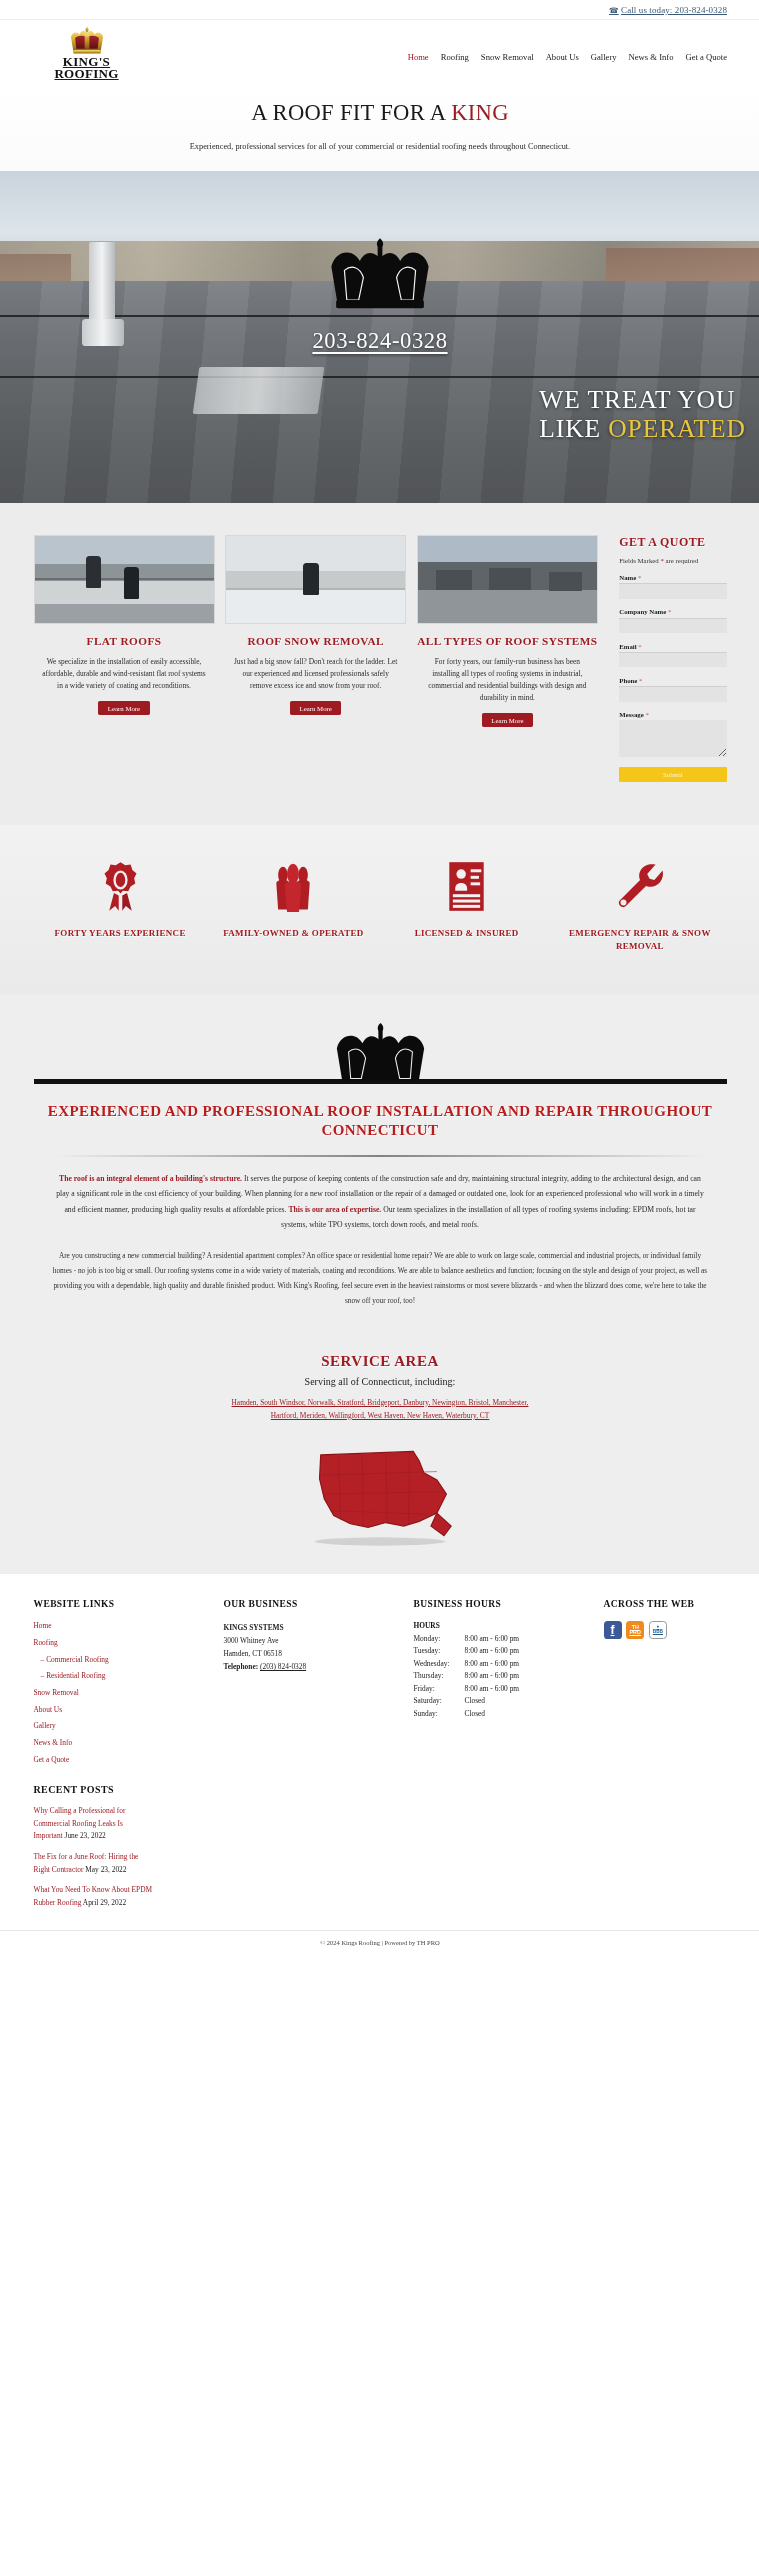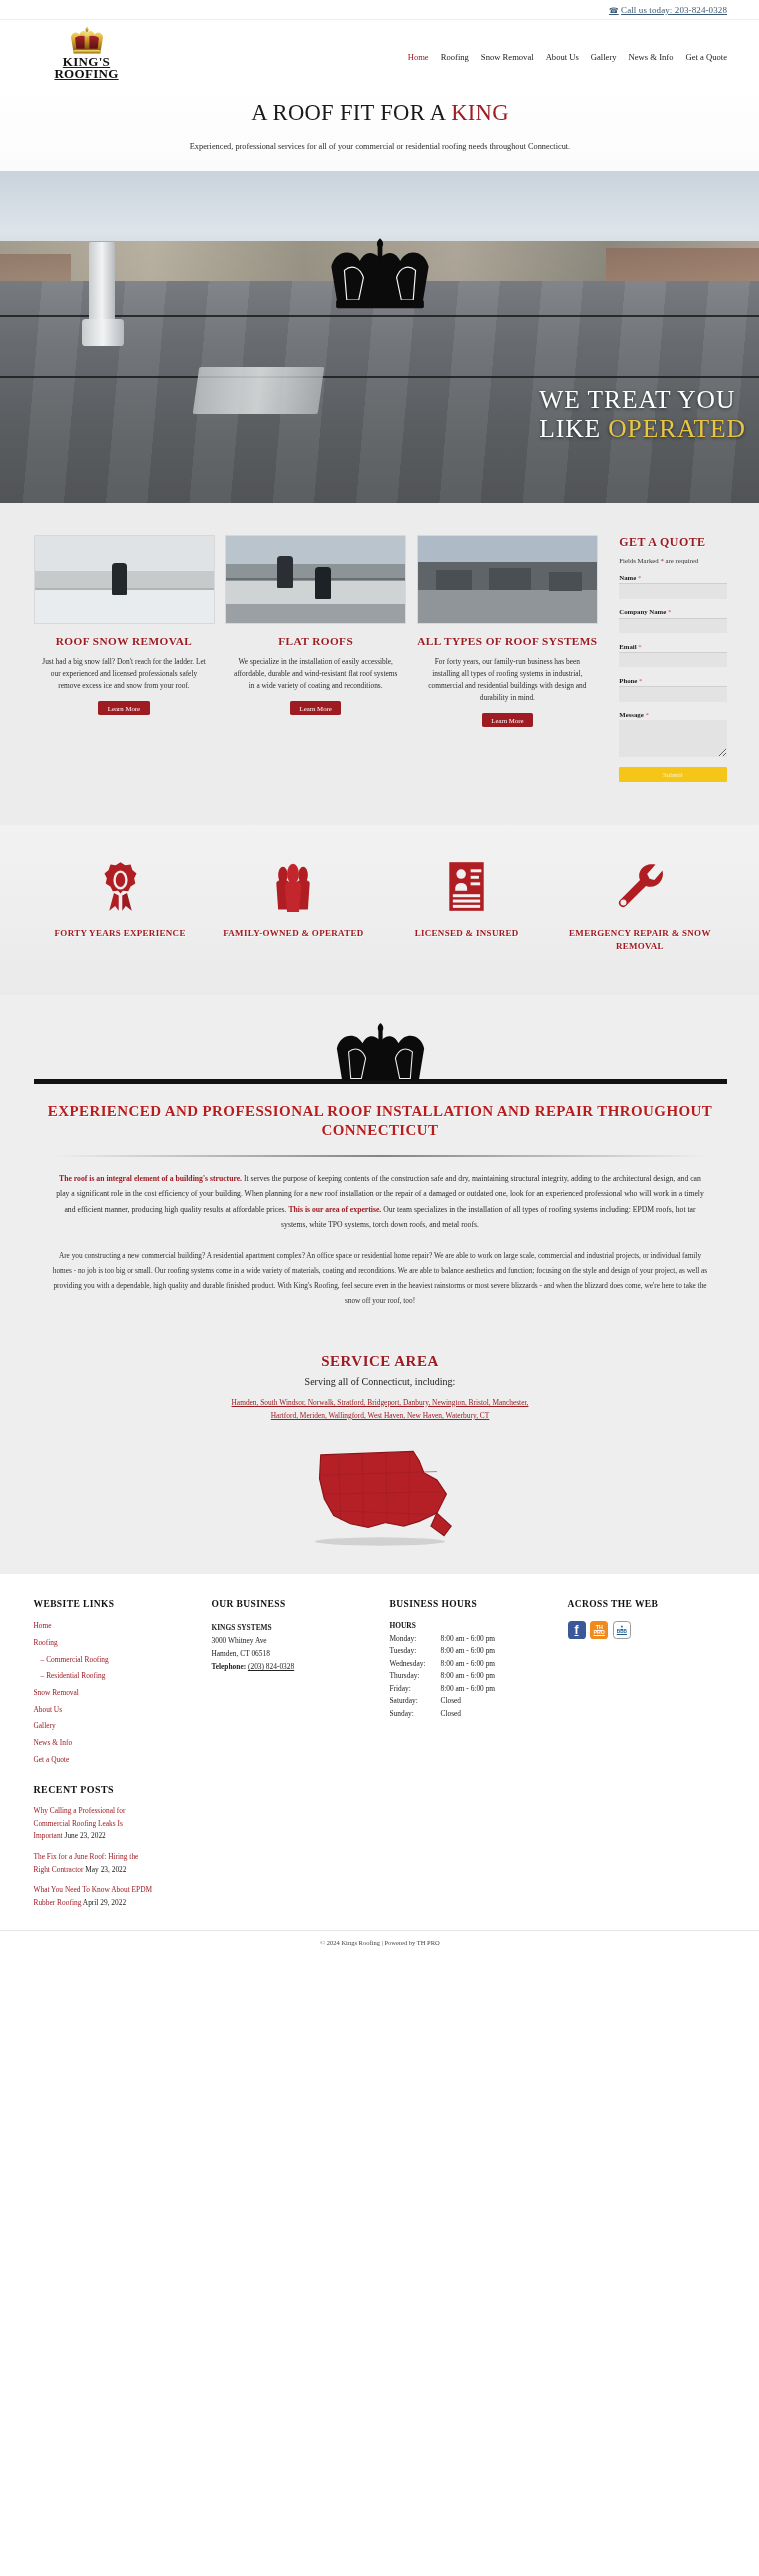--- a/index.html
+++ b/index.html
@@ -339,21 +339,21 @@
   .sa-sub { margin-top: 6px; font-size: 10px; color: #222; }
   .sa-towns { margin-top: 8.3px; font-size: 7.4px; line-height: 13px; }
   .sa-towns a { color: #9e1b22; text-decoration: underline; }
   .ct-map-wrap { margin-top: 15.4px; display: flex; justify-content: center; }
 
   
   .footer { background: #fff; padding: 25px 0 12px; }
   .footer-grid {
     display: grid;
     grid-template-columns: 172px 172px 172px 1fr;
-    gap: 0 6px;
+    gap: 0 18px;
   }
   .f-title {
     font-family: "Liberation Serif", serif;
     font-weight: bold;
     font-size: 9.5px;
     letter-spacing: 0.4px;
     color: #111;
     margin-bottom: 12px;
   }
   .f-link {
@@ -463,48 +463,51 @@
   <div class="hero-crown">
     <svg width="119" height="83" viewBox="0 0 200 140">
       <path d="M100 4 c-7 6 -7 14 0 18 c7 -4 7 -12 0 -18z" fill="#0b0b0b"></path>
       <rect x="96" y="18" width="8" height="22" fill="#0b0b0b"></rect>
       <path d="M18 52 C24 24 54 20 66 42 C74 26 88 24 100 38 C112 24 126 26 134 42 C146 20 176 24 182 52 L172 112 L28 112 Z" fill="#0b0b0b"></path>
       <path d="M40 58 C52 48 66 52 72 70 L64 108 L44 108 Z" fill="none" stroke="#f5f5f5" stroke-width="2"></path>
       <path d="M160 58 C148 48 134 52 128 70 L136 108 L156 108 Z" fill="none" stroke="#f5f5f5" stroke-width="2"></path>
       <rect x="26" y="108" width="148" height="14" rx="3" fill="#0b0b0b"></rect>
     </svg>
   </div>
+  <div class="hero-phone">
+    <a href="#">203-824-0328</a>
+  </div>
   <div class="hero-royal">
     <div>WE TREAT YOU</div>
     <div><span>LIKE </span><span class="gold">OPERATED</span></div>
   </div>
 </div>
 
 <div class="services-section">
   <div class="wrap">
     <div class="services-grid">
-
-      <div class="svc-card">
-        <div class="svc-photo p2">
-          <div class="rail" style="top:52px;background:#8b8f91"></div>
-            <div class="fig a" style="left:77px;top:27px;background:#23282b"></div>
-        </div>
-        <div class="svc-title">ROOF SNOW REMOVAL</div>
-        <div class="svc-body">Just had a big snow fall? Don't reach for the ladder. Let our experienced and licensed professionals safely remove excess ice and snow from your roof.</div>
-        <a href="#" class="learn-btn">Learn More</a>
-      </div>
 
       <div class="svc-card">
         <div class="svc-photo p1">
           <div class="rail"></div>
             <div class="fig a"></div>
             <div class="fig b"></div>
         </div>
         <div class="svc-title">FLAT ROOFS</div>
         <div class="svc-body">We specialize in the installation of easily accessible, affordable, durable and wind-resistant flat roof systems in a wide variety of coating and reconditions.</div>
+        <a href="#" class="learn-btn">Learn More</a>
+      </div>
+
+      <div class="svc-card">
+        <div class="svc-photo p2">
+          <div class="rail" style="top:52px;background:#8b8f91"></div>
+            <div class="fig a" style="left:77px;top:27px;background:#23282b"></div>
+        </div>
+        <div class="svc-title">ROOF SNOW REMOVAL</div>
+        <div class="svc-body">Just had a big snow fall? Don't reach for the ladder. Let our experienced and licensed professionals safely remove excess ice and snow from your roof.</div>
         <a href="#" class="learn-btn">Learn More</a>
       </div>
 
       <div class="svc-card">
         <div class="svc-photo p3">
           <div class="unit" style="left:18px;top:34px;width:36px;height:20px"></div>
           <div class="unit" style="left:71px;top:32px;width:42px;height:22.6px"></div>
           <div class="unit" style="left:131px;top:36px;width:33px;height:19px"></div>
         </div>
         <div class="svc-title">ALL TYPES OF ROOF SYSTEMS</div>

